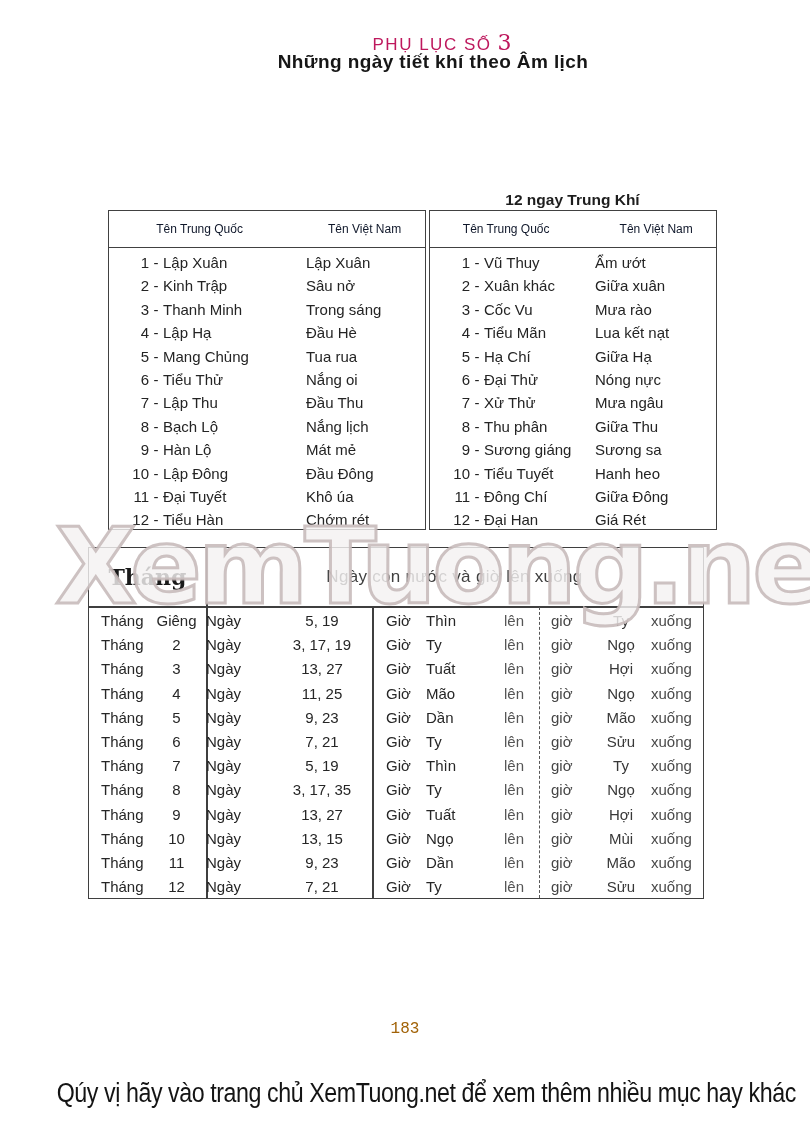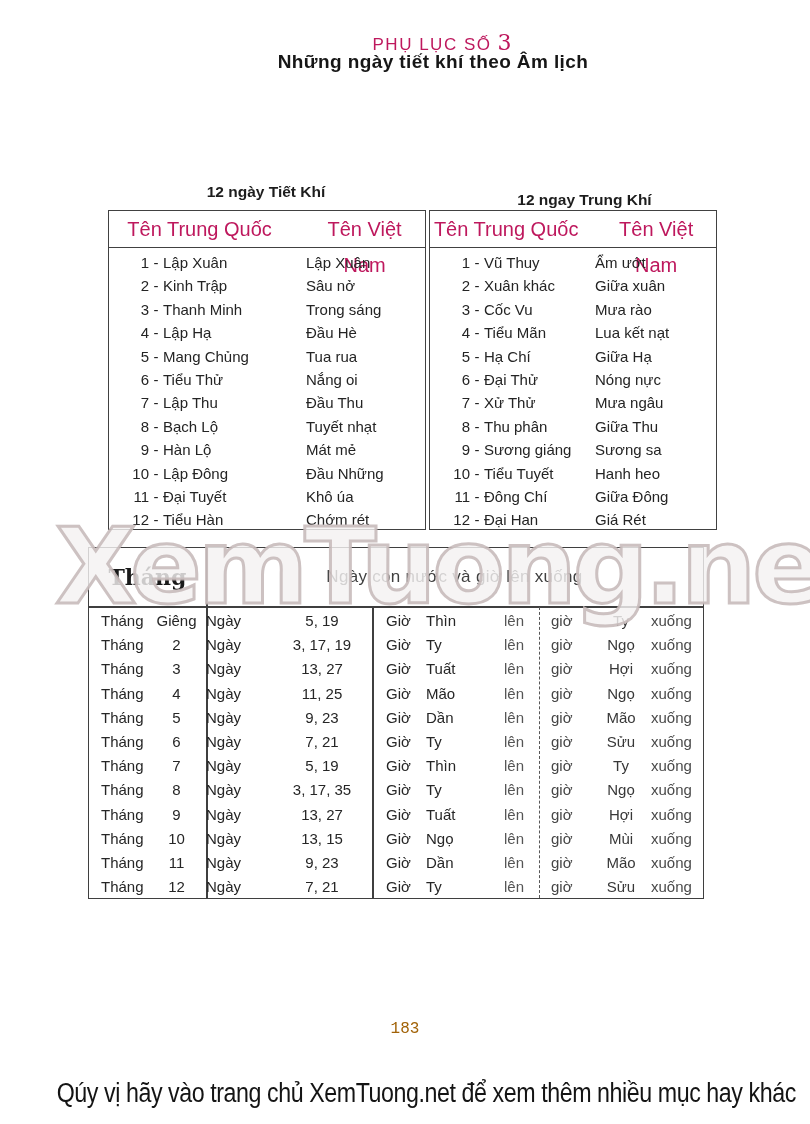--- a/index.html
+++ b/index.html
@@ -15,25 +15,25 @@
   .main-title{position:absolute;top:51px;left:0;width:100%;text-align:center;
     font-size:19px;font-weight:bold;color:#161616;letter-spacing:.4px;margin-left:28px;}
   .para{position:absolute;left:86px;width:630px;font-size:15.5px;line-height:26px;
     text-align:justify;color:#232323;text-indent:16px;}
   .p1{top:84px;}
   .p2{top:138px;}
   .dropcap{font-weight:bold;font-size:21px;letter-spacing:1px;}
   
   .caption{position:absolute;font-size:15.5px;font-weight:bold;color:#1d1d1d;text-align:center;}
   .cap-left{left:108px;width:316px;top:183px;}
-  .cap-right{left:441px;width:287px;top:191px;text-align:center;}
+  .cap-right{left:429px;width:287px;top:191px;text-align:center;}
   .season{position:absolute;top:210px;height:320px;border:1.6px solid #414141;box-sizing:border-box;}
   .season-left{left:108px;width:318px;}
   .season-right{left:429px;width:288px;}
-  .st-head{display:flex;height:36px;line-height:36px;border-bottom:1.6px solid #414141;font-size:20px;color:#be185d;gap:14px;}
+  .st-head{display:flex;height:36px;line-height:36px;border-bottom:1.6px solid #414141;font-size:12px;color:#0f172a;gap:14px;}
   .season-left .st-head span:first-child{width:60%;text-align:center;}
   .season-left .st-head span:last-child{width:40%;text-align:center;}
   .season-right .st-head span:first-child{width:56%;text-align:center;}
   .season-right .st-head span:last-child{width:44%;text-align:center;}
   .st-body{padding-top:3px;}
   .st-row{display:grid;height:23.4px;line-height:23.4px;font-size:15px;color:#242424;}
   .season-left .st-row{grid-template-columns:40px 14px 143px auto;}
   .season-right .st-row{grid-template-columns:40px 14px 111px auto;}
   .st-num{text-align:right;}
   .st-dash{text-align:center;}
@@ -80,21 +80,20 @@
 <body>
 
 <div class="page">
 
   <div class="appendix">
     <span>PHỤ LỤC SỐ</span><span class="apx-num">3</span>
   </div>
   <div class="main-title">Những ngày tiết khí theo Âm lịch</div>
 
 
-  <div class="caption cap-left">12 ngày Tiết Khí</div>
   <div class="caption cap-right">12 ngay Trung Khí</div>
 
   <div class="season season-left">
     <div class="st-head">
       <span>Tên Trung Quốc</span>
       <span>Tên Việt Nam</span>
     </div>
     <div class="st-body" id="tiet-body">
         <div class="st-row">
           <span class="st-num">1</span>
@@ -135,33 +134,33 @@
         <div class="st-row">
           <span class="st-num">7</span>
           <span class="st-dash">-</span>
           <span class="st-cn">Lập Thu</span>
           <span class="st-vn">Đầu Thu</span>
         </div>
         <div class="st-row">
           <span class="st-num">8</span>
           <span class="st-dash">-</span>
           <span class="st-cn">Bạch Lộ</span>
-          <span class="st-vn">Tuyết nhạt</span>
+          <span class="st-vn">Nắng lịch</span>
         </div>
         <div class="st-row">
           <span class="st-num">9</span>
           <span class="st-dash">-</span>
           <span class="st-cn">Hàn Lộ</span>
           <span class="st-vn">Mát mẻ</span>
         </div>
         <div class="st-row">
           <span class="st-num">10</span>
           <span class="st-dash">-</span>
           <span class="st-cn">Lập Đông</span>
-          <span class="st-vn">Đầu Những</span>
+          <span class="st-vn">Đầu Đông</span>
         </div>
         <div class="st-row">
           <span class="st-num">11</span>
           <span class="st-dash">-</span>
           <span class="st-cn">Đại Tuyết</span>
           <span class="st-vn">Khô úa</span>
         </div>
         <div class="st-row">
           <span class="st-num">12</span>
           <span class="st-dash">-</span>

